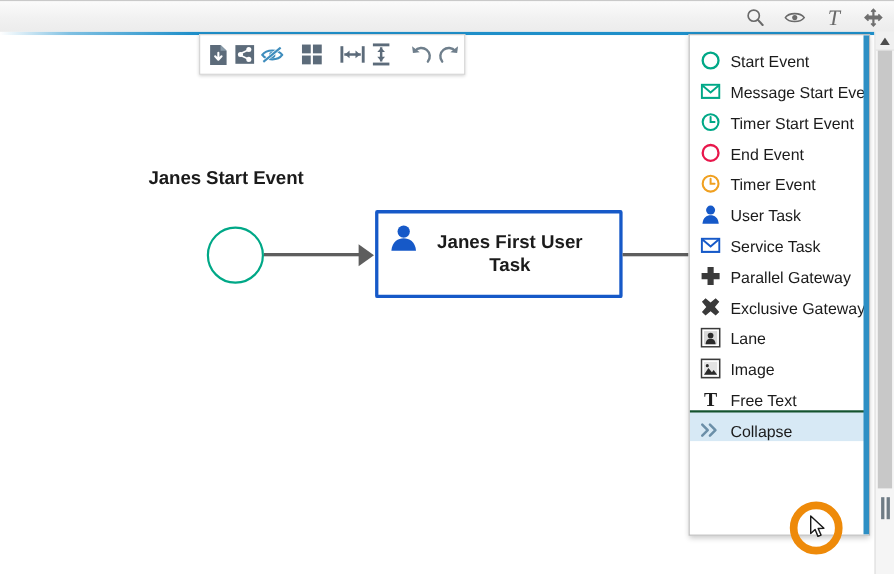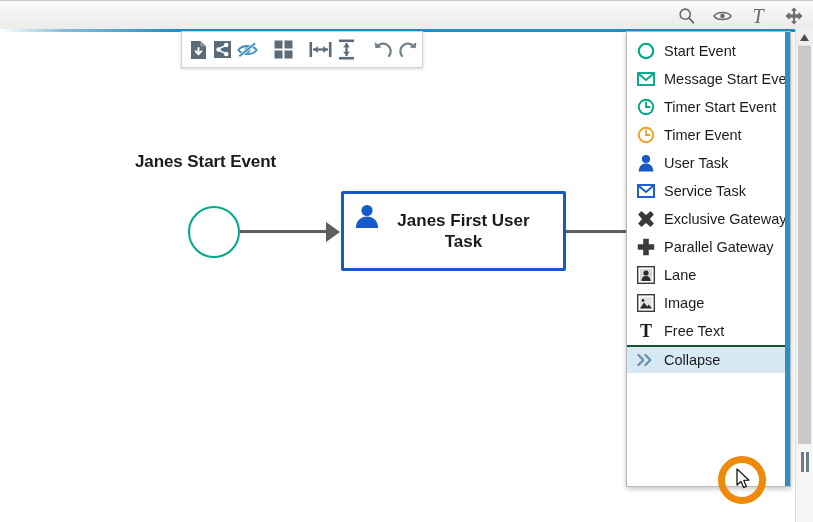--- a/index.html
+++ b/index.html
@@ -102,21 +102,21 @@
   .palette{
     position:absolute;left:626px;top:31px;width:165px;height:456px;
     background:#ffffff;
     border:1px solid #b9b9b9;
     box-sizing:border-box;
     box-shadow:0 2px 5px rgba(0,0,0,.22);
     overflow:hidden;
   }
   .pal-list{position:absolute;left:0;top:5px;right:0;}
   .pal-item{
-    height:28px;display:flex;align-items:center;
+    height:28px;display:flex;align-items:flex-end;
     padding-left:9px;gap:8px;
     box-sizing:border-box;
   }
   .pal-item .pi-icon{
     width:20px;height:20px;flex:0 0 20px;
     display:flex;align-items:center;justify-content:center;
   }
   .pal-item .pi-label{
     font-size:14.5px;color:#1b1b1b;white-space:nowrap;
     font-family:"Liberation Sans", sans-serif;
@@ -256,20 +256,28 @@
             <svg xmlns="http://www.w3.org/2000/svg" width="18" height="18" viewBox="0 0 18 18">
               <circle cx="9" cy="9" r="7.2" fill="none" stroke="#00a887" stroke-width="1.9"></circle>
               <path d="M9 4.4 V9 H12.6" fill="none" stroke="#00a887" stroke-width="1.8" stroke-linecap="round"></path>
             </svg>
           </span>
           <span class="pi-label">Timer Start Event</span>
         </div>
         <div class="pal-item">
           <span class="pi-icon">
             <svg xmlns="http://www.w3.org/2000/svg" width="18" height="18" viewBox="0 0 18 18">
+              <circle cx="9" cy="9" r="7.2" fill="none" stroke="#e8174b" stroke-width="2.1"></circle>
+            </svg>
+          </span>
+          <span class="pi-label">End Event</span>
+        </div>
+        <div class="pal-item">
+          <span class="pi-icon">
+            <svg xmlns="http://www.w3.org/2000/svg" width="18" height="18" viewBox="0 0 18 18">
               <circle cx="9" cy="9" r="7.2" fill="none" stroke="#f0a020" stroke-width="1.9"></circle>
               <path d="M9 4.4 V9 H12.6" fill="none" stroke="#f0a020" stroke-width="1.8" stroke-linecap="round"></path>
             </svg>
           </span>
           <span class="pi-label">Timer Event</span>
         </div>
         <div class="pal-item">
           <span class="pi-icon">
             <svg xmlns="http://www.w3.org/2000/svg" width="16" height="18" viewBox="0 0 16 18">
               <circle cx="8" cy="5" r="4.1" fill="#1659c8"></circle>
@@ -283,32 +291,32 @@
             <svg xmlns="http://www.w3.org/2000/svg" width="18" height="14" viewBox="0 0 18 14">
               <rect x="1" y="1" width="16" height="12" fill="none" stroke="#1659c8" stroke-width="1.9"></rect>
               <path d="M1.6 1.8 L9 8 L16.4 1.8" fill="none" stroke="#1659c8" stroke-width="1.8"></path>
             </svg>
           </span>
           <span class="pi-label">Service Task</span>
         </div>
         <div class="pal-item">
           <span class="pi-icon">
             <svg xmlns="http://www.w3.org/2000/svg" width="18" height="18" viewBox="0 0 18 18">
+              <path d="M6.2 0.8 H11.8 V6.2 H17.2 V11.8 H11.8 V17.2 H6.2 V11.8 H0.8 V6.2 H6.2 Z" fill="#3a3a3a"></path>
+            </svg>
+          </span>
+          <span class="pi-label">Parallel Gateway</span>
+        </div>
+        <div class="pal-item">
+          <span class="pi-icon">
+            <svg xmlns="http://www.w3.org/2000/svg" width="18" height="18" viewBox="0 0 18 18">
               <path d="M4.4 1.1 L9 5.1 L13.6 1.1 L16.9 4.4 L12.9 9 L16.9 13.6 L13.6 16.9 L9 12.9 L4.4 16.9 L1.1 13.6 L5.1 9 L1.1 4.4 Z" fill="#3a3a3a"></path>
             </svg>
           </span>
           <span class="pi-label">Exclusive Gateway</span>
-        </div>
-        <div class="pal-item">
-          <span class="pi-icon">
-            <svg xmlns="http://www.w3.org/2000/svg" width="18" height="18" viewBox="0 0 18 18">
-              <path d="M6.2 0.8 H11.8 V6.2 H17.2 V11.8 H11.8 V17.2 H6.2 V11.8 H0.8 V6.2 H6.2 Z" fill="#3a3a3a"></path>
-            </svg>
-          </span>
-          <span class="pi-label">Parallel Gateway</span>
         </div>
         <div class="pal-item">
           <span class="pi-icon">
             <svg xmlns="http://www.w3.org/2000/svg" width="18" height="18" viewBox="0 0 18 18">
               <rect x="0.5" y="0.5" width="17" height="17" fill="none" stroke="#3a3a3a" stroke-width="1.8"></rect>
               <rect x="3" y="3" width="12" height="12" fill="#d8d8d8"></rect>
               <circle cx="9" cy="7" r="2.6" fill="#2b2b2b"></circle>
               <path d="M4.4 15 C4.8 11 6.9 10 9 10 C11.1 10 13.2 11 13.6 15 Z" fill="#2b2b2b"></path>
             </svg>
           </span>

